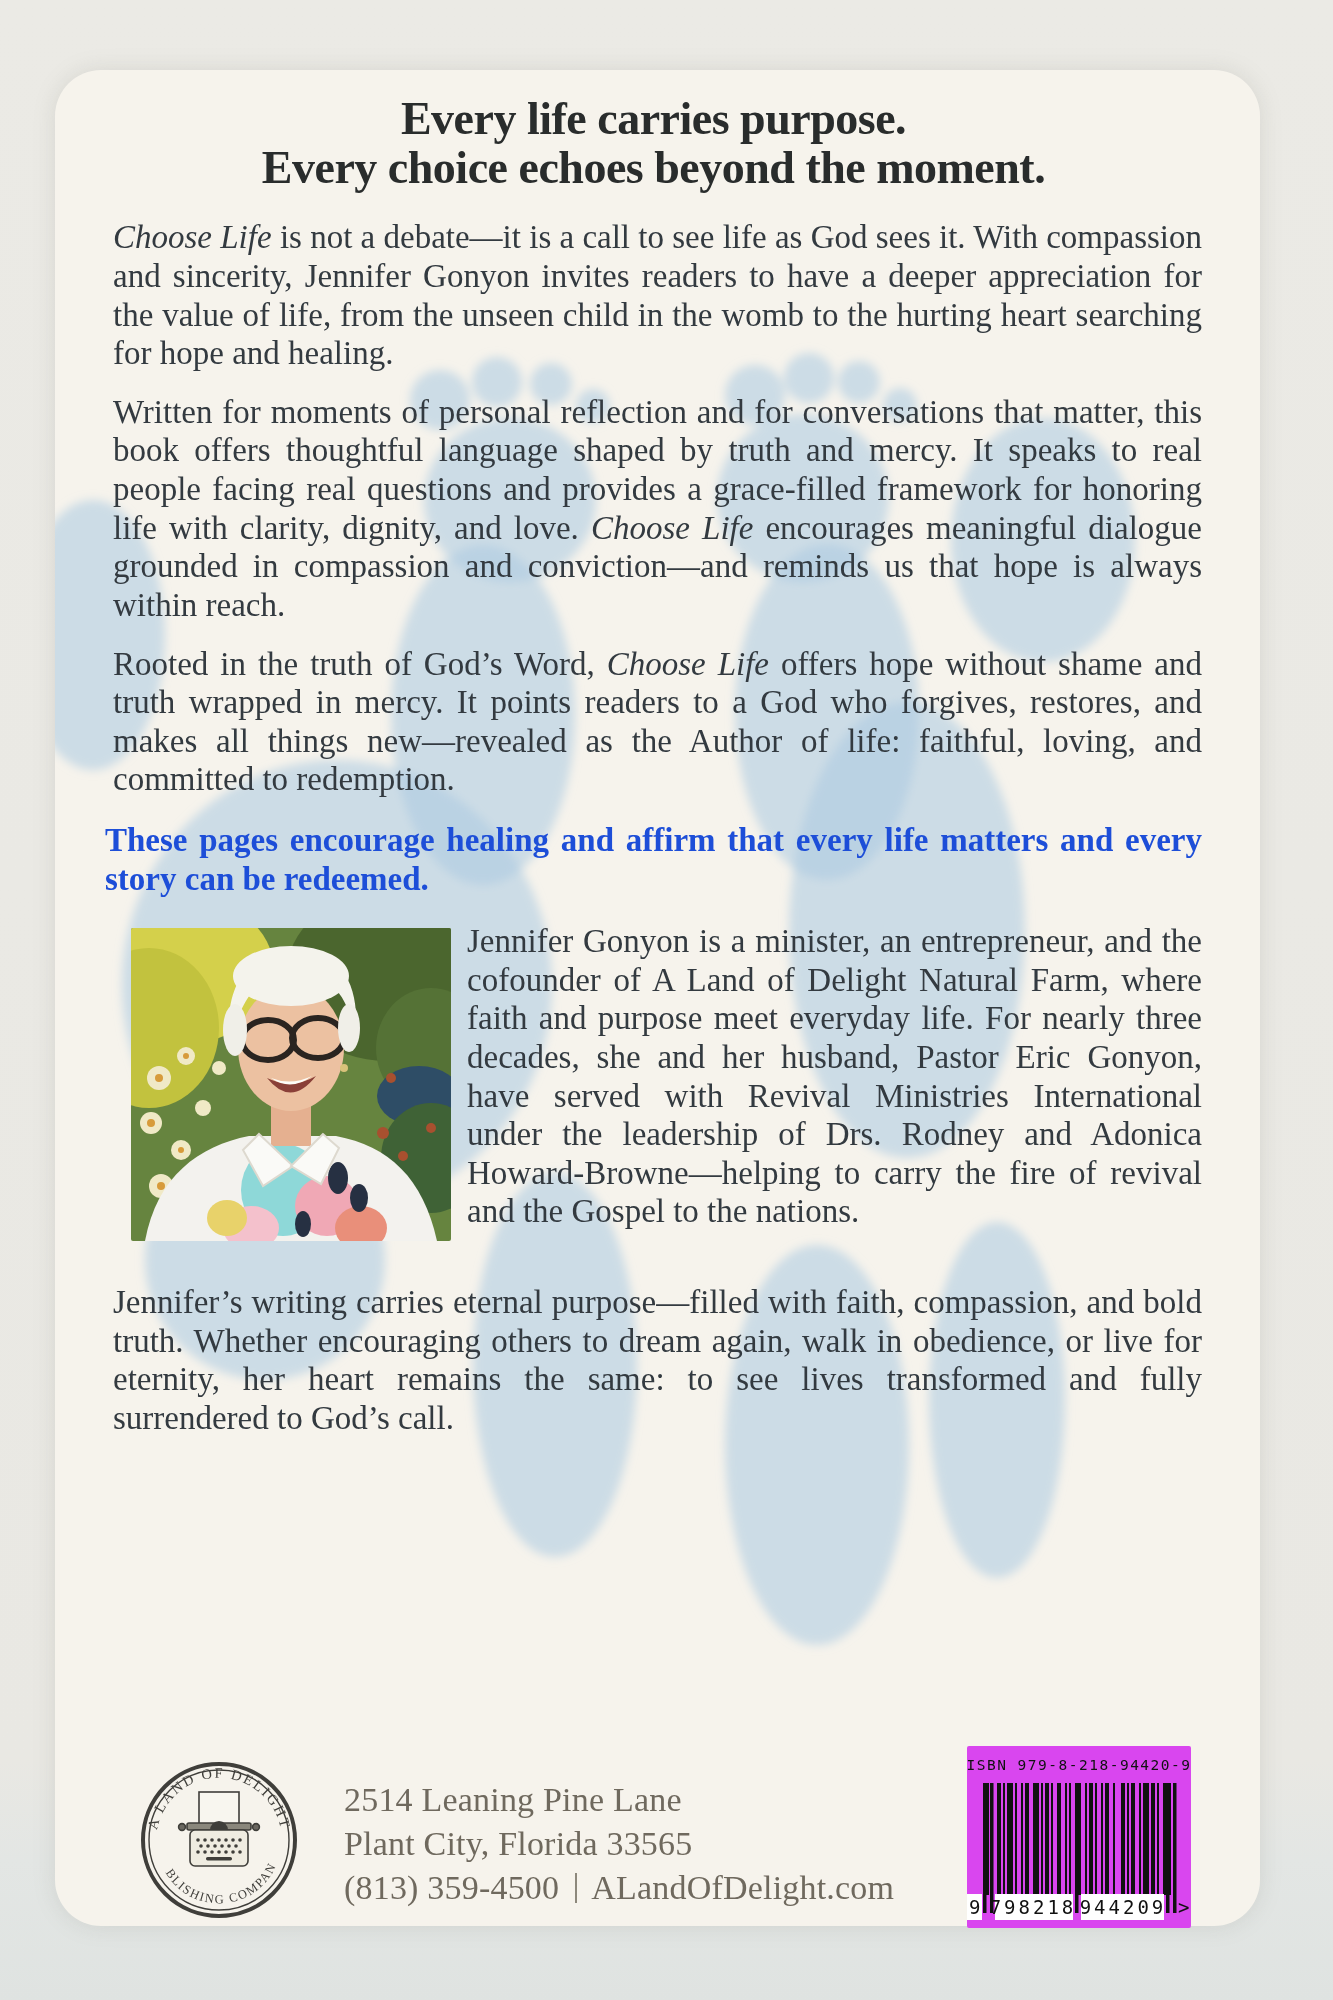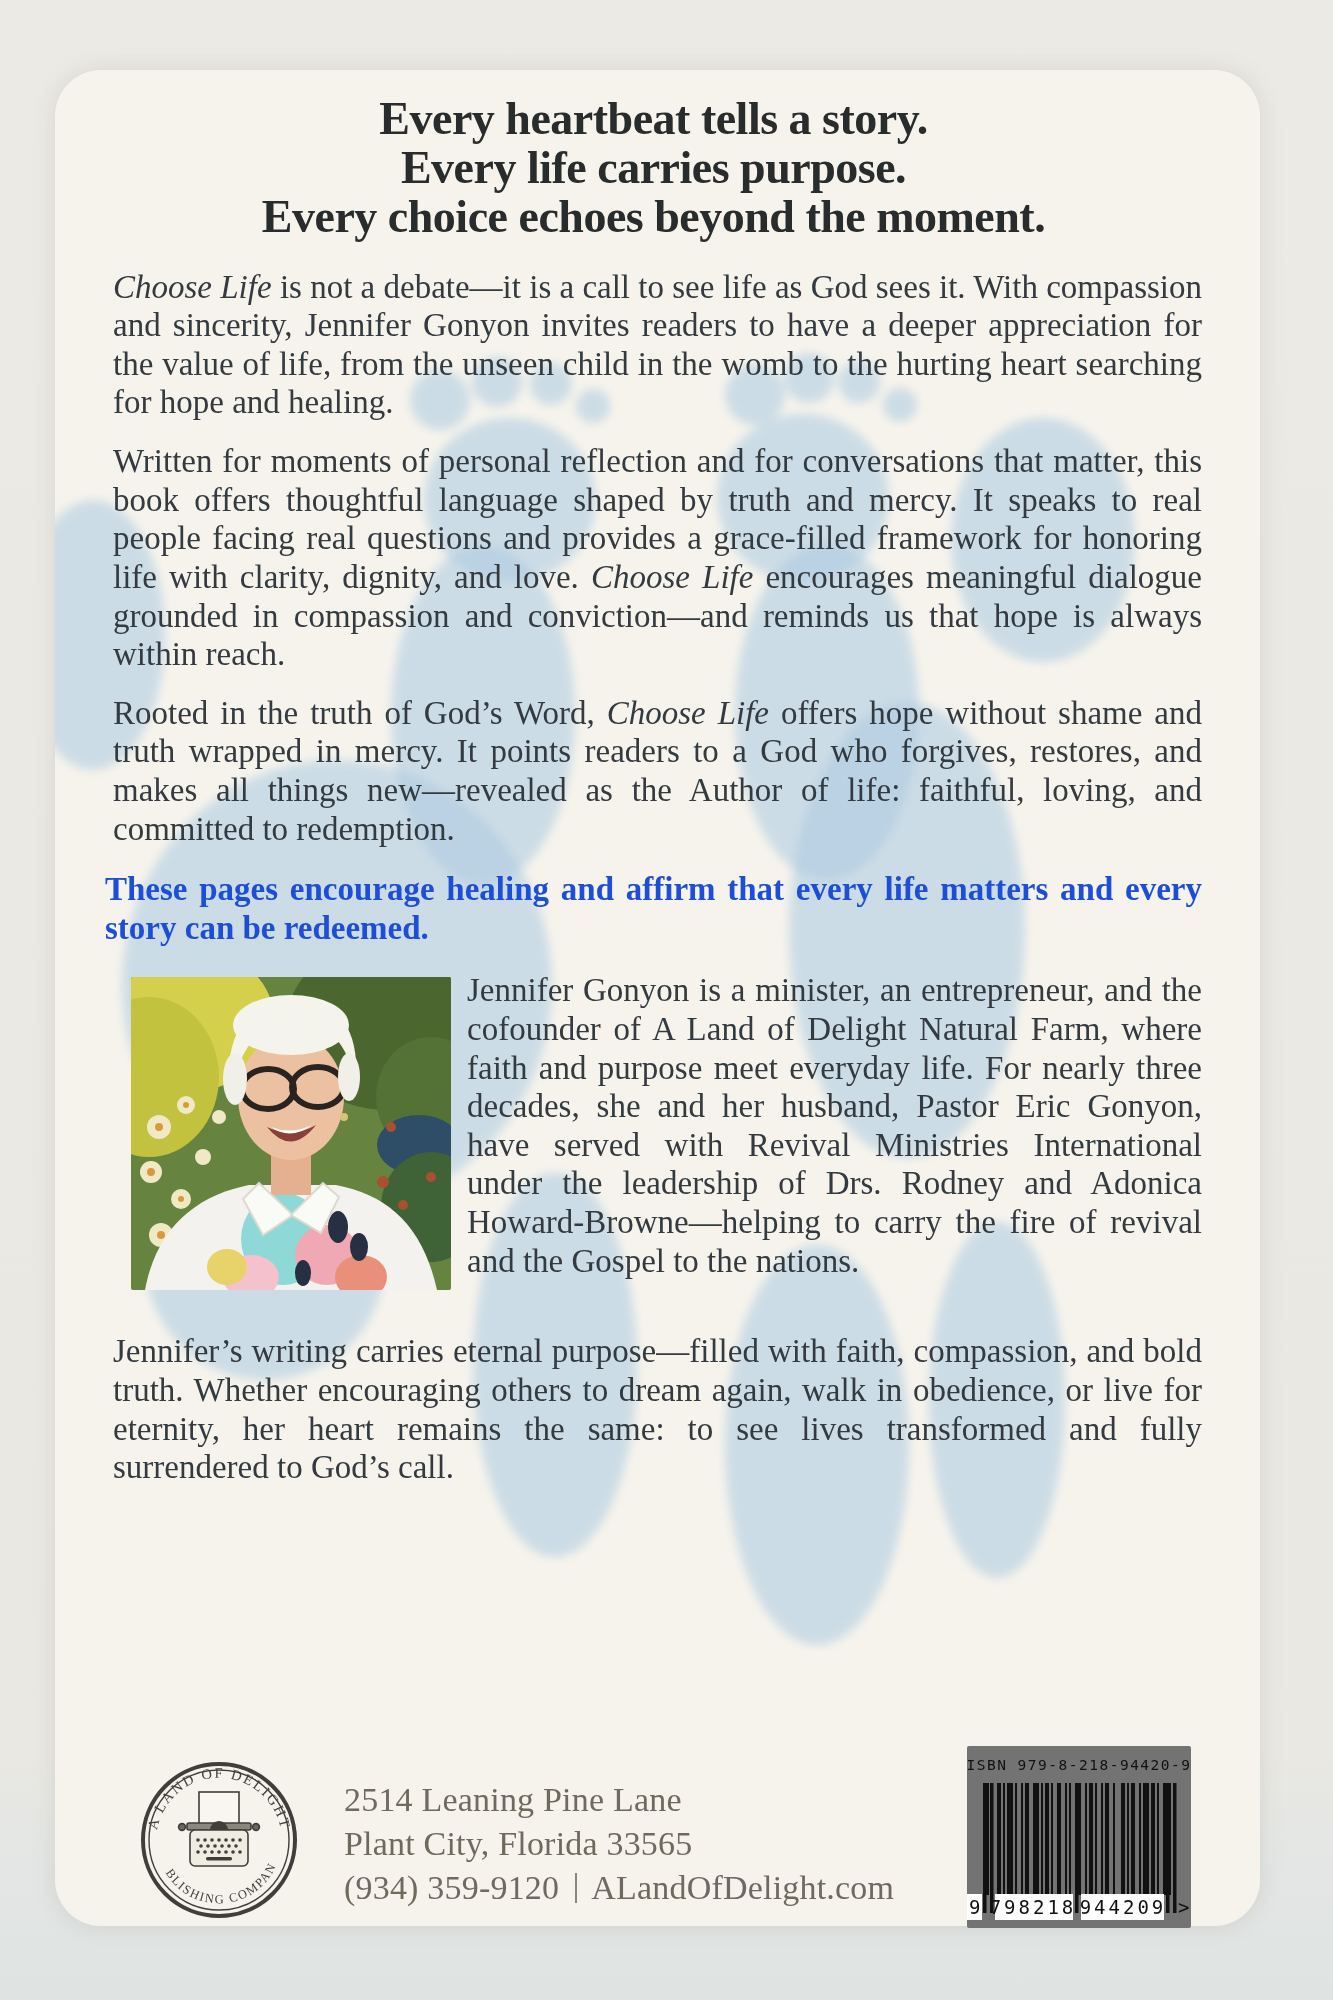--- a/index.html
+++ b/index.html
@@ -39,21 +39,21 @@
   .final-par{clear:both;}
   
   .logo{position:absolute;left:84px;top:1690px;width:160px;height:160px;}
   .address{
     position:absolute;left:289px;top:1708px;color:#6f695e;
     font-size:34px;line-height:44px;letter-spacing:.2px;
   }
   .vbar{display:inline-block;width:2px;height:30px;background:#8d887c;margin:0 14px -4px 16px;}
   .barcode{
     position:absolute;left:912px;top:1676px;width:224px;height:182px;
-    background:#737373;border-radius:2px;
+    background:#d946ef;border-radius:2px;
   }
   .barcode svg{display:block;width:100%;height:100%;}
 </style>
 </head>
 <body>
 
 <div class="card">
 
   <svg class="watermark" viewBox="0 0 1205 1856">
     <defs>
@@ -86,21 +86,20 @@
       <ellipse cx="500" cy="1295" rx="82" ry="192"></ellipse>
       <ellipse cx="762" cy="1375" rx="92" ry="200"></ellipse>
       <ellipse cx="942" cy="1330" rx="68" ry="178"></ellipse>
       <ellipse cx="210" cy="1190" rx="120" ry="120"></ellipse>
     </g>
   </svg>
 
   <div class="content">
 
     <div class="headline">
-      <div>Every heartbeat tells a story.</div>
       <div>Every life carries purpose.</div>
       <div>Every choice echoes beyond the moment.</div>
     </div>
 
     <p class="body first"><span class="it">Choose Life</span><span> is not a debate—it is a call to see life as God sees it. With compassion and sincerity, Jennifer Gonyon invites readers to have a deeper appreciation for the value of life, from the unseen child in the womb to the hurting heart searching for hope and healing.</span></p>
     <p class="body"><span>Written for moments of personal reflection and for conversations that matter, this book offers thoughtful language shaped by truth and mercy. It speaks to real people facing real questions and provides a grace-filled framework for honoring life with clarity, dignity, and love. </span><span class="it">Choose Life</span><span> encourages meaningful dialogue grounded in compassion and conviction—and reminds us that hope is always within reach.</span></p>
     <p class="body"><span>Rooted in the truth of God’s Word, </span><span class="it">Choose Life</span><span> offers hope without shame and truth wrapped in mercy. It points readers to a God who forgives, restores, and makes all things new—revealed as the Author of life: faithful, loving, and committed to redemption.</span></p>
     <p class="bold-par">These pages encourage healing and affirm that every life matters and every story can be redeemed.</p>
 
     <div class="bio-wrap">
@@ -221,21 +220,21 @@
           <circle cx="21" cy="12" r="1.8"></circle>
         <rect x="-13" y="17" width="26" height="3.4" rx="1.6"></rect>
       </g>
     </g>
   </svg>
 
   <div class="address">
     <div>2514 Leaning Pine Lane</div>
     <div>Plant City, Florida 33565</div>
     <div>
-      <span>(934) 359-9120</span><span class="vbar"></span><span>ALandOfDelight.com</span>
+      <span>(813) 359-4500</span><span class="vbar"></span><span>ALandOfDelight.com</span>
     </div>
   </div>
 
   <div class="barcode">
     <svg viewBox="0 0 224 182">
       <text x="112" y="24" text-anchor="middle" font-family="DejaVu Sans Mono, monospace" font-size="14.5" letter-spacing="1.5" fill="#111">ISBN 979-8-218-94420-9</text>
 
       <line x1="18" y1="93" x2="206" y2="93" stroke="#111" stroke-width="112" stroke-dasharray="4 2 2 4 4 2 2 2 6 2 2 4 2 2 4 4 6 2 2 2 4 2 2 4 4 4 2 2 2 4 6 4 2 2 4 2 2 4 2 2 4 4 2 6 4 2 2 2 4 4 2 2 6 2 4 2 2 4 4 2 2 4 2 2 8 2 2 4 2 4 4 2"></line>
 
       <rect x="16" y="37" width="3.5" height="130" fill="#111"></rect>

